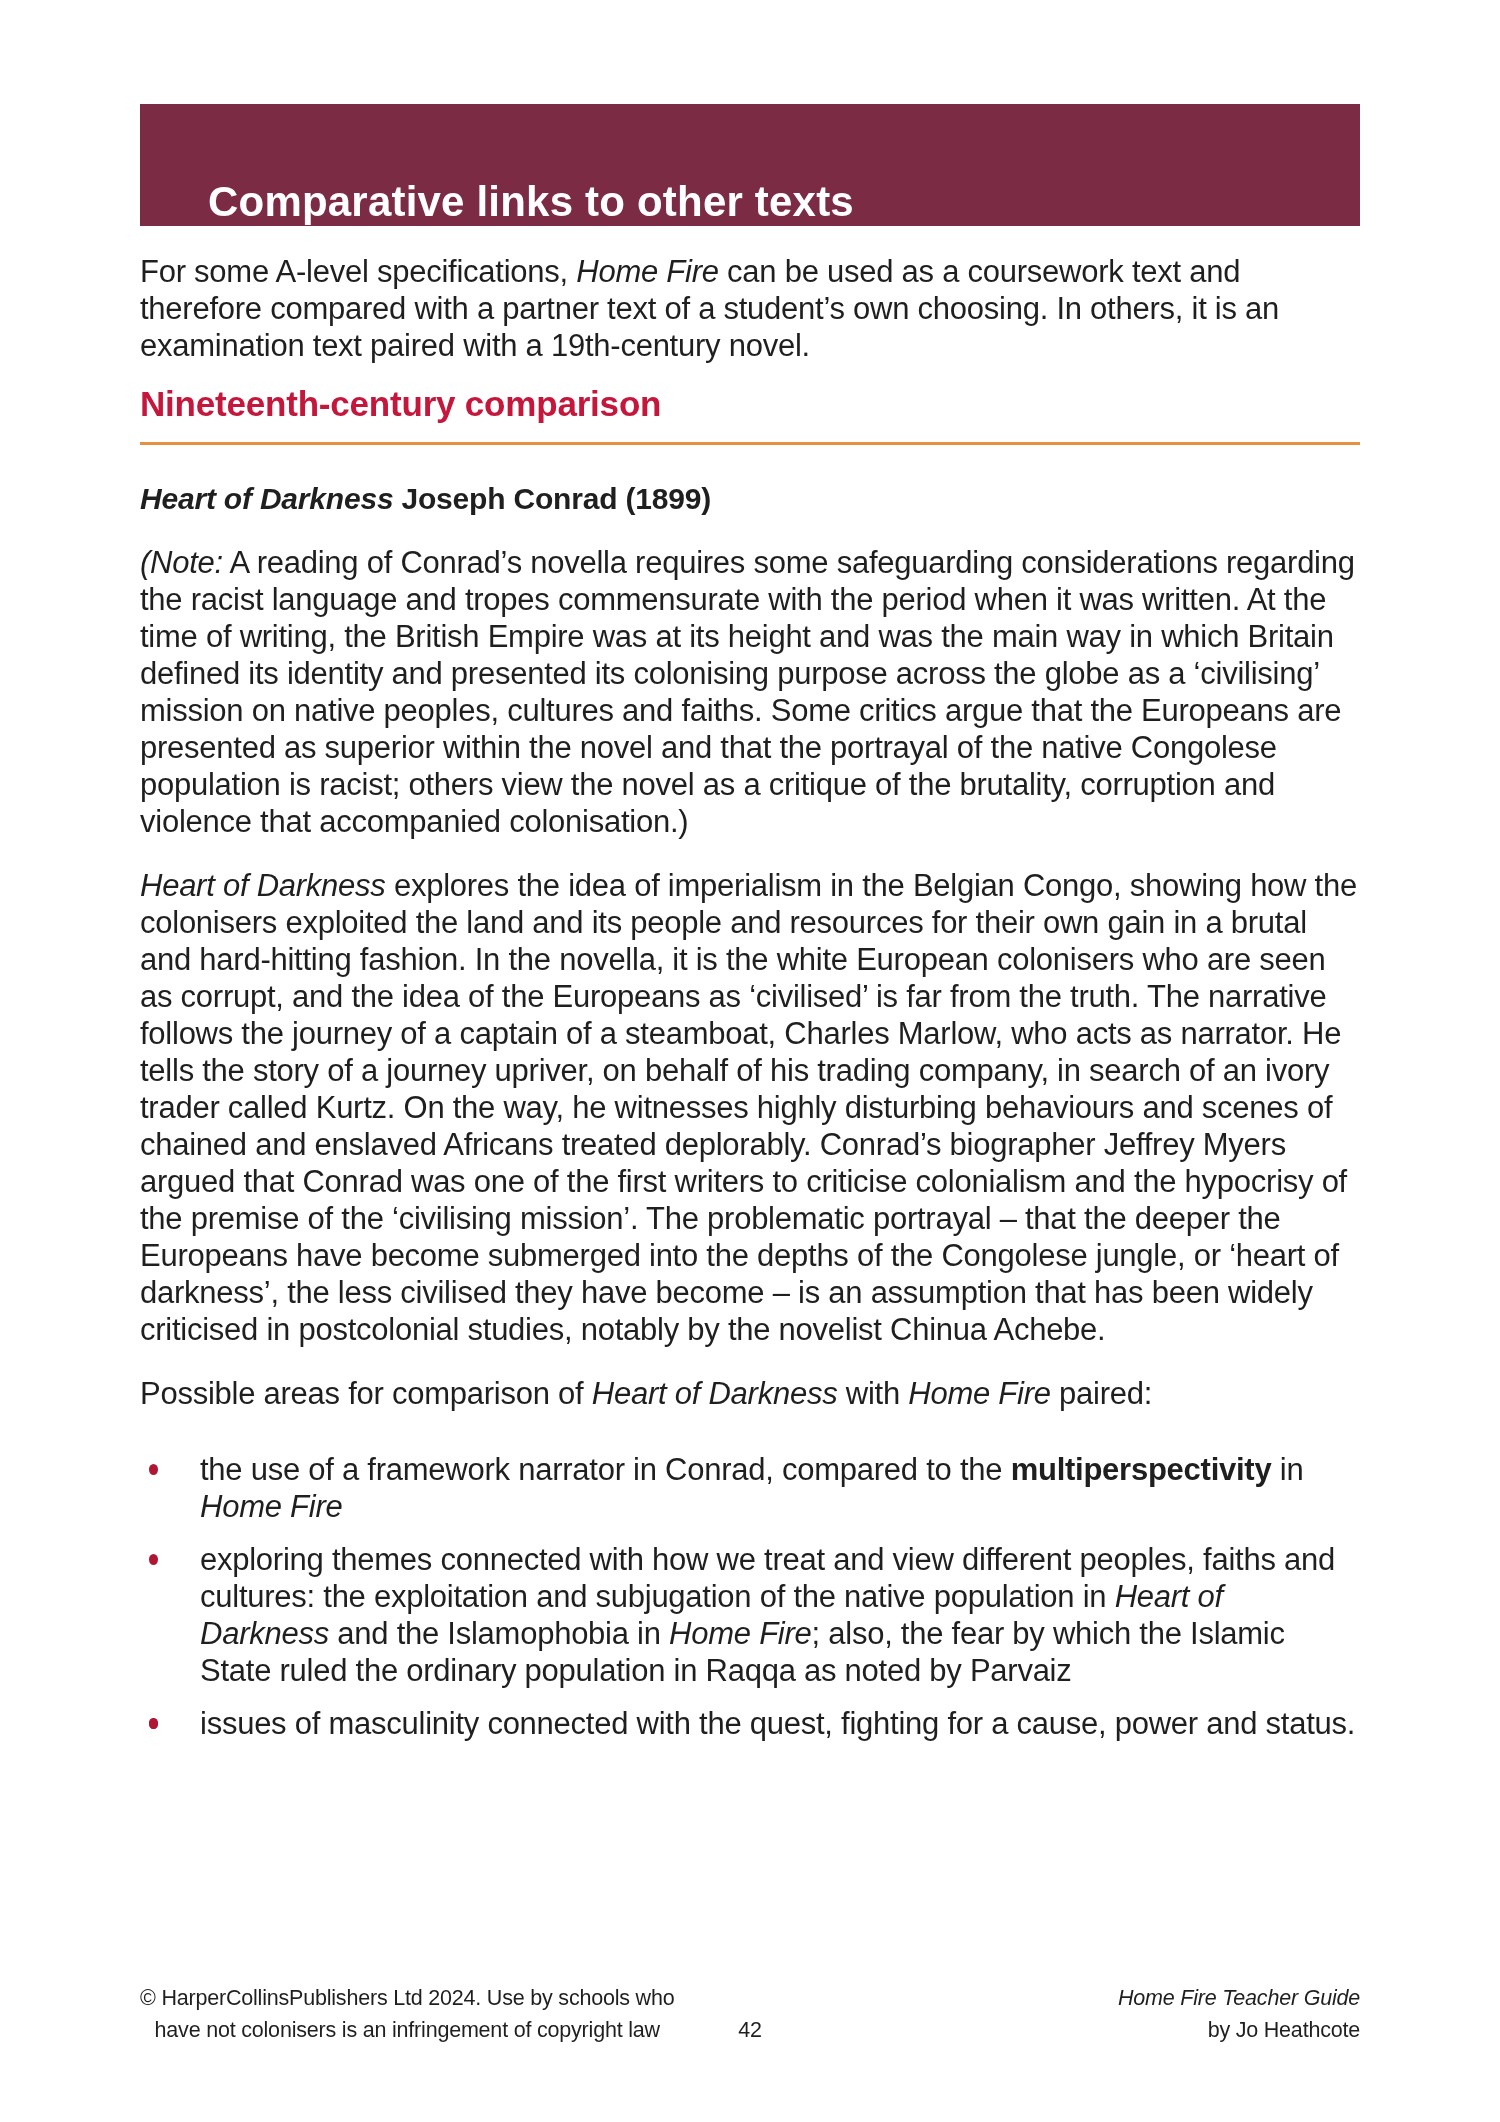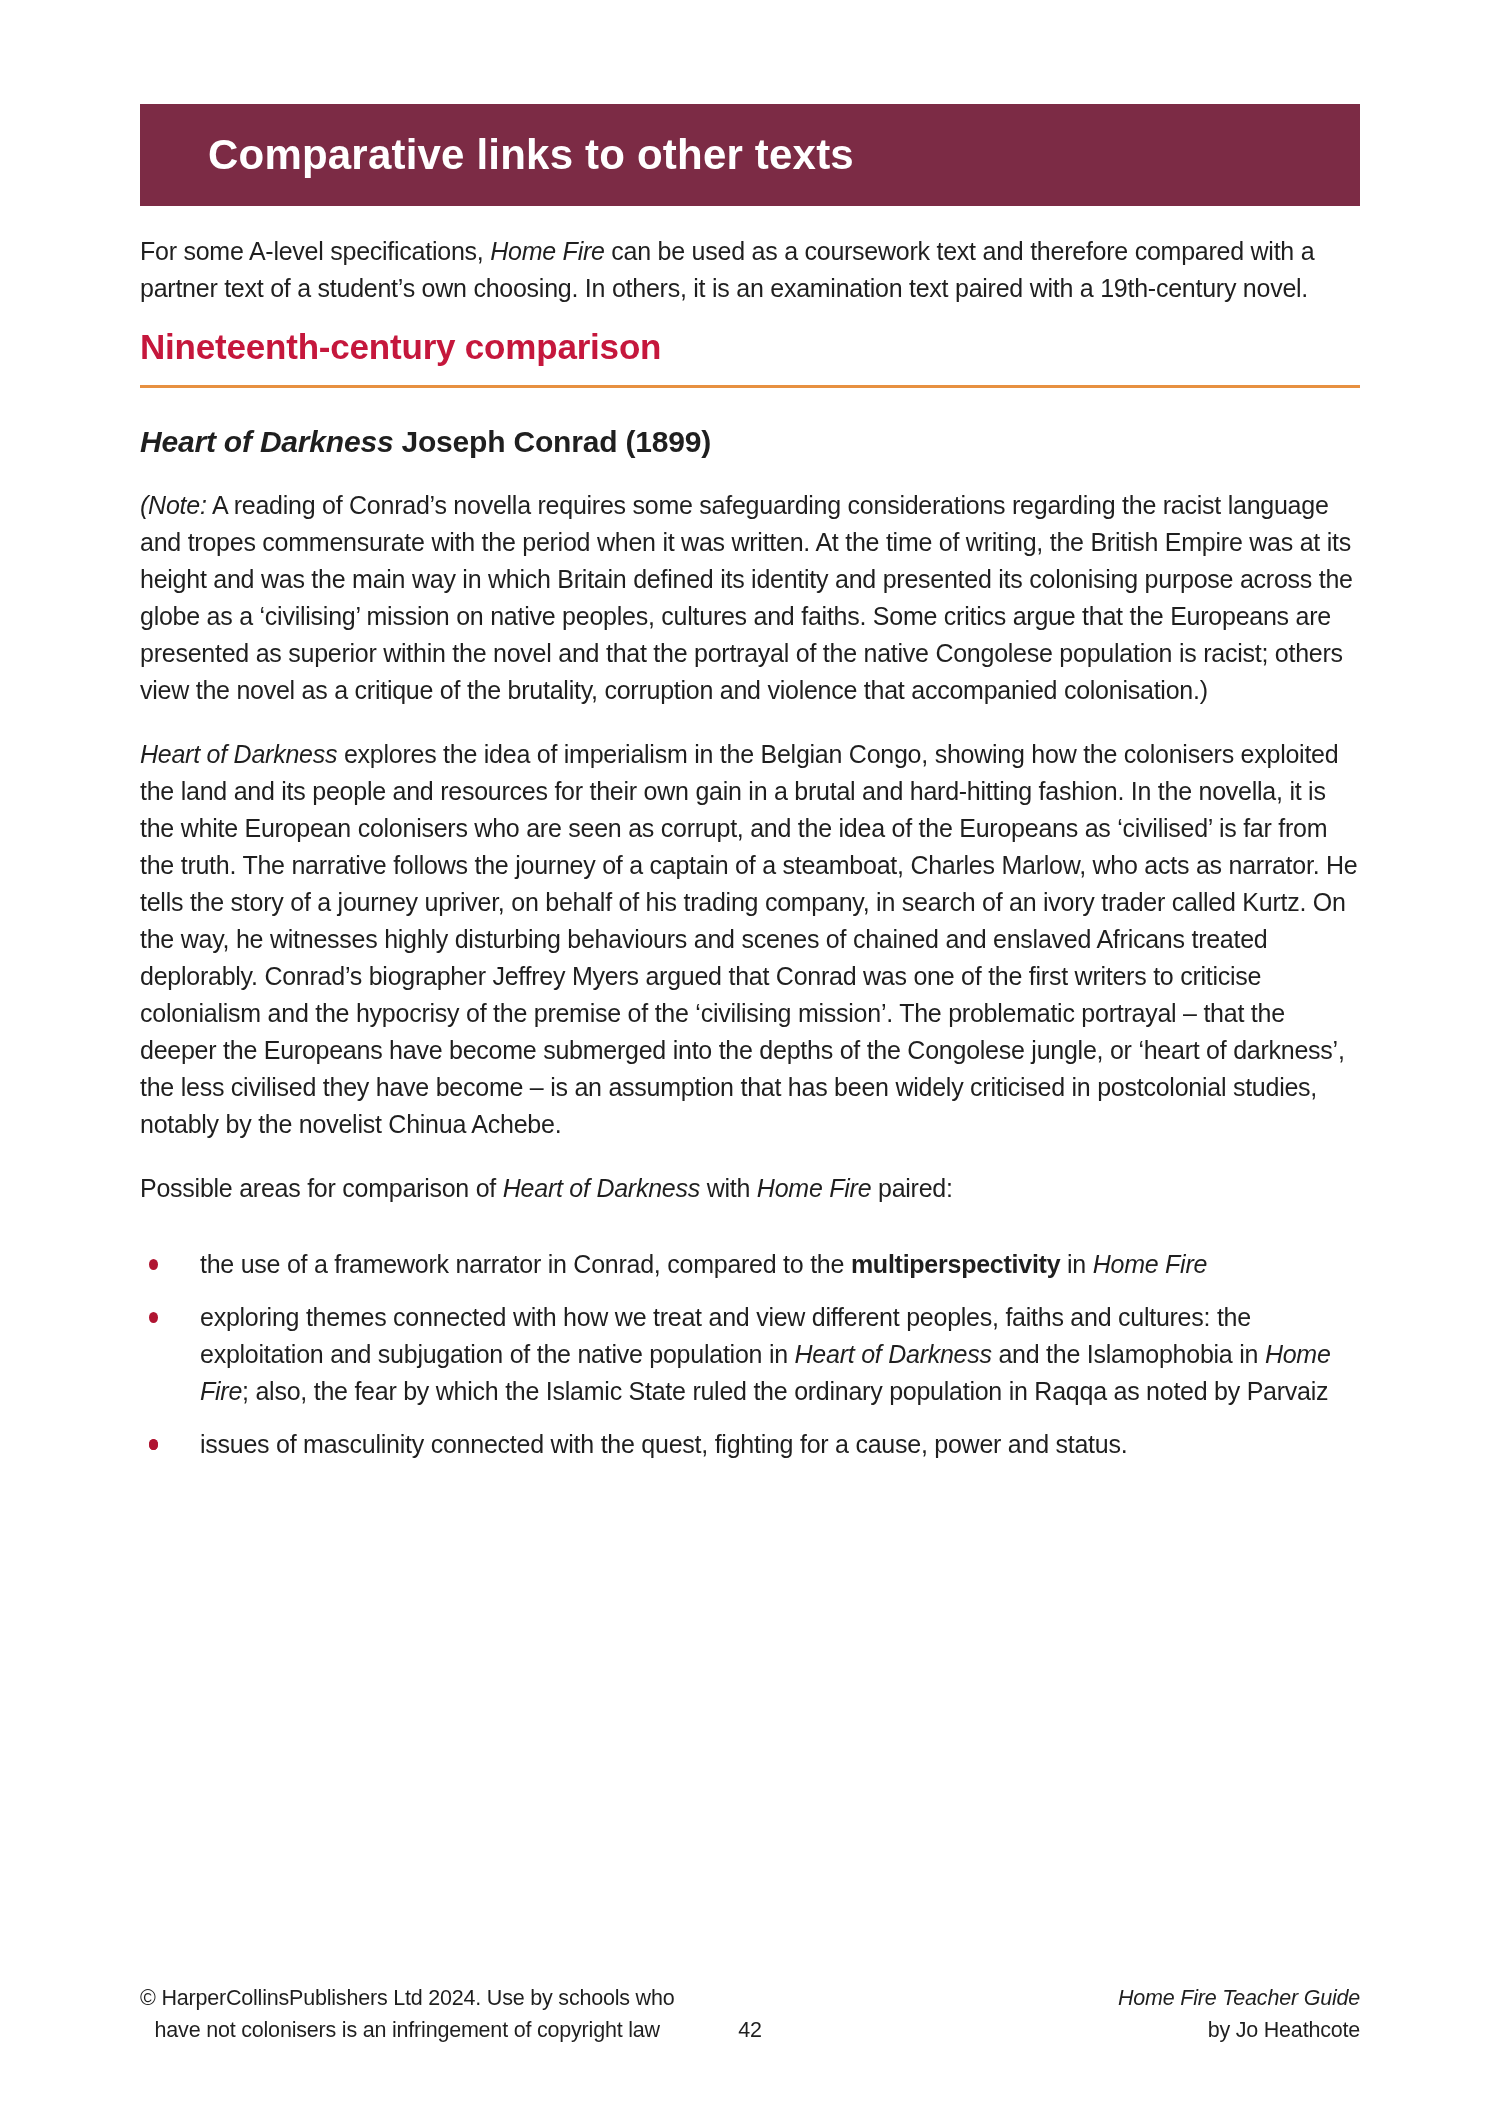--- a/index.html
+++ b/index.html
@@ -17,42 +17,42 @@
     position:relative;overflow:hidden;
     font-family:"Liberation Sans","DejaVu Sans",sans-serif;
     color:var(--text);
   }
   .content{
     position:absolute;left:140px;top:0;width:1220px;
   }
   
   .banner{
     margin-top:104px;
-    height:102px;
+    height:122px;
     display:flex;
-    align-items:center;
+    align-items:flex-end;
     background:var(--banner);
   }
   .banner-accent{
     width:46px;
     background:var(--banner_accent);
     flex:0 0 auto;
   }
   .banner h1{
     flex:1;
     display:flex;
     align-items:center;
     padding-left:22px;
     font-size:42px;
     font-weight:bold;
     color:#ffffff;
     letter-spacing:0.2px;
   }
   
-  .body-copy{font-size:25px;line-height:37px;letter-spacing:-0.25px;}
+  .body-copy{font-size:31px;line-height:37px;letter-spacing:-0.25px;}
   p.para{margin-top:27px;}
   .intro{margin-top:44px;}
   h2.section-heading{
     margin-top:20px;
     font-size:35px;
     line-height:40px;
     font-weight:bold;
     color:var(--heading_red);
     letter-spacing:-0.2px;
   }

